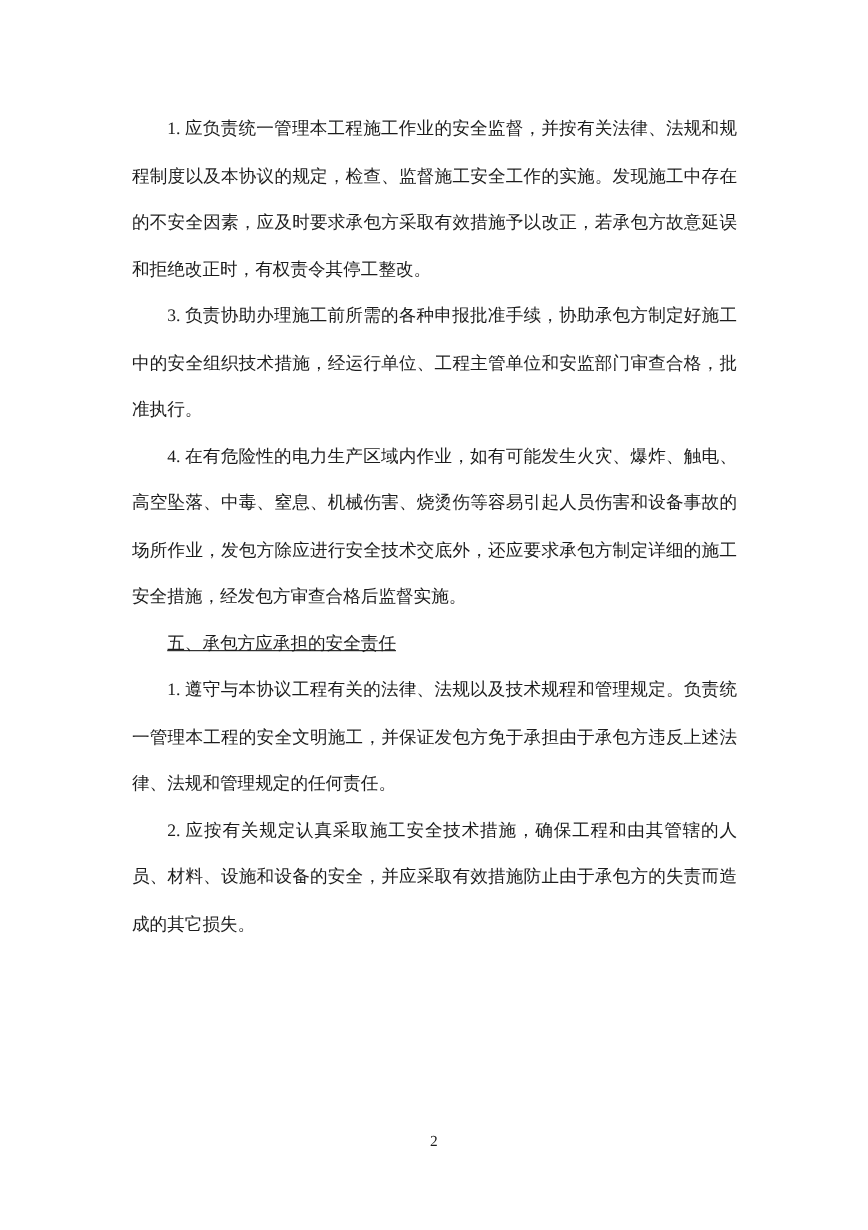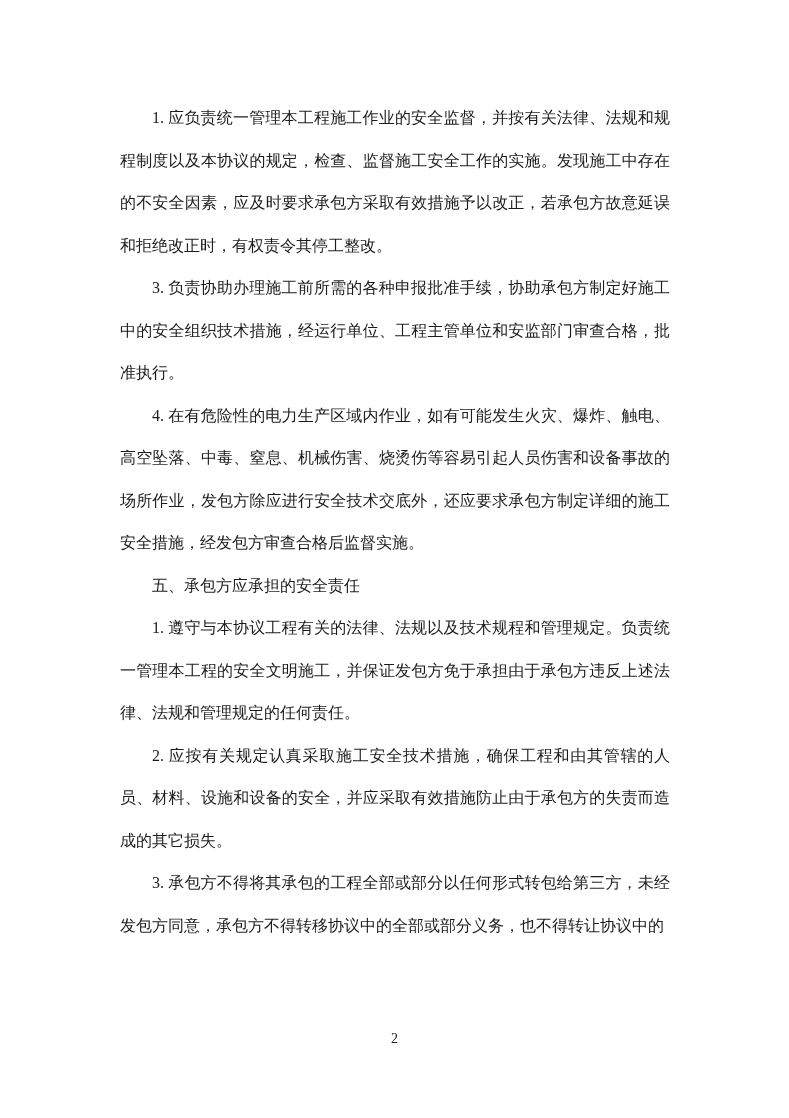--- a/index.html
+++ b/index.html
@@ -28,20 +28,21 @@
     padding: 0;
     font-size: 16px;
     line-height: 42.5px;
     text-align: justify;
     text-align-last: left;
     text-indent: 32px;
     letter-spacing: 0;
   }
   .heading {
     font-weight: normal; 
+    text-decoration: underline;
   }
   .footer {
     position: absolute;
     left: 0;
     right: 0;
     top: 1030px;
     text-align: center;
     font-size: 14px;
     line-height: 18px;
     color: #1c1c1c;
@@ -51,16 +52,15 @@
 <body>
 
 <div class="page">
   <div class="content" id="doc-content">
       <p class="para">1. 应负责统一管理本工程施工作业的安全监督，并按有关法律、法规和规程制度以及本协议的规定，检查、监督施工安全工作的实施。发现施工中存在的不安全因素，应及时要求承包方采取有效措施予以改正，若承包方故意延误和拒绝改正时，有权责令其停工整改。</p>
       <p class="para">3. 负责协助办理施工前所需的各种申报批准手续，协助承包方制定好施工中的安全组织技术措施，经运行单位、工程主管单位和安监部门审查合格，批准执行。</p>
       <p class="para">4. 在有危险性的电力生产区域内作业，如有可能发生火灾、爆炸、触电、高空坠落、中毒、窒息、机械伤害、烧烫伤等容易引起人员伤害和设备事故的场所作业，发包方除应进行安全技术交底外，还应要求承包方制定详细的施工安全措施，经发包方审查合格后监督实施。</p>
       <p class="para heading">五、承包方应承担的安全责任</p>
       <p class="para">1. 遵守与本协议工程有关的法律、法规以及技术规程和管理规定。负责统一管理本工程的安全文明施工，并保证发包方免于承担由于承包方违反上述法律、法规和管理规定的任何责任。</p>
       <p class="para">2. 应按有关规定认真采取施工安全技术措施，确保工程和由其管辖的人员、材料、设施和设备的安全，并应采取有效措施防止由于承包方的失责而造成的其它损失。</p>
-      <p class="para">3. 承包方不得将其承包的工程全部或部分以任何形式转包给第三方，未经发包方同意，承包方不得转移协议中的全部或部分义务，也不得转让协议中的</p>
     </div>
   <div class="footer">2</div>
 </div>
 
 </body></html>

